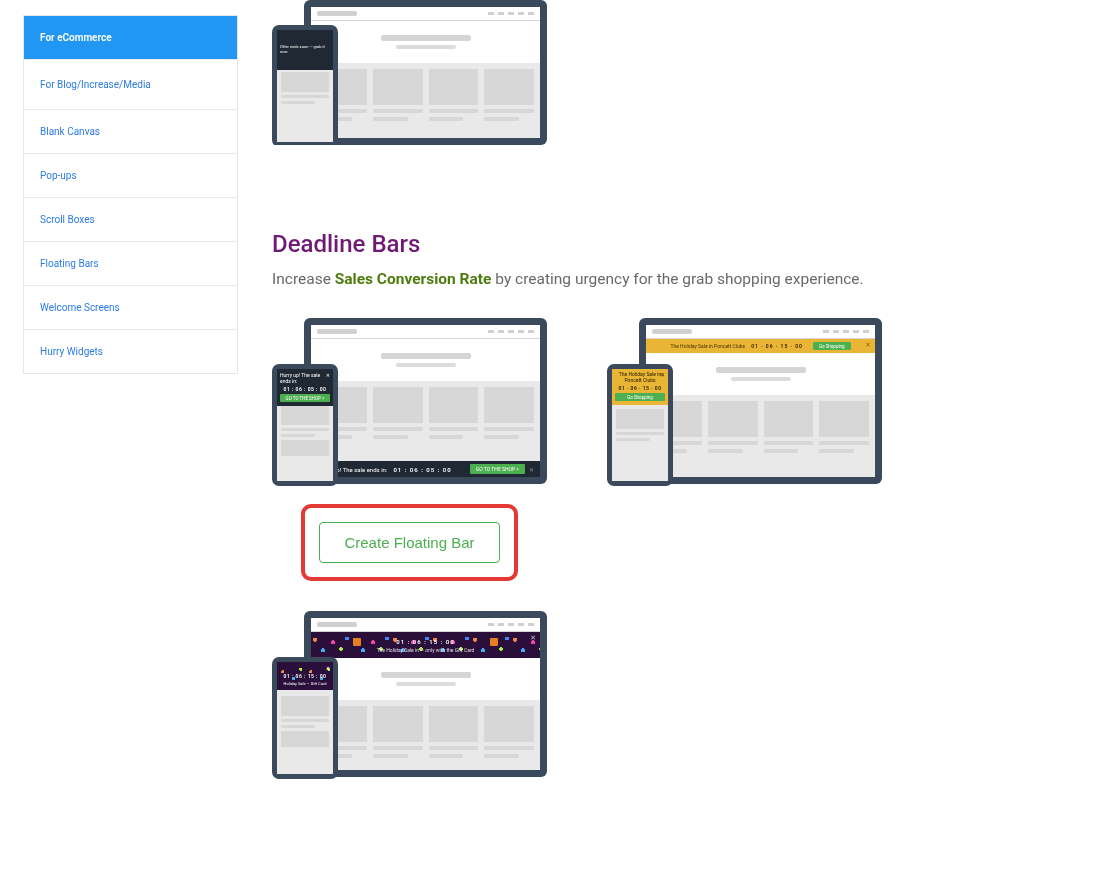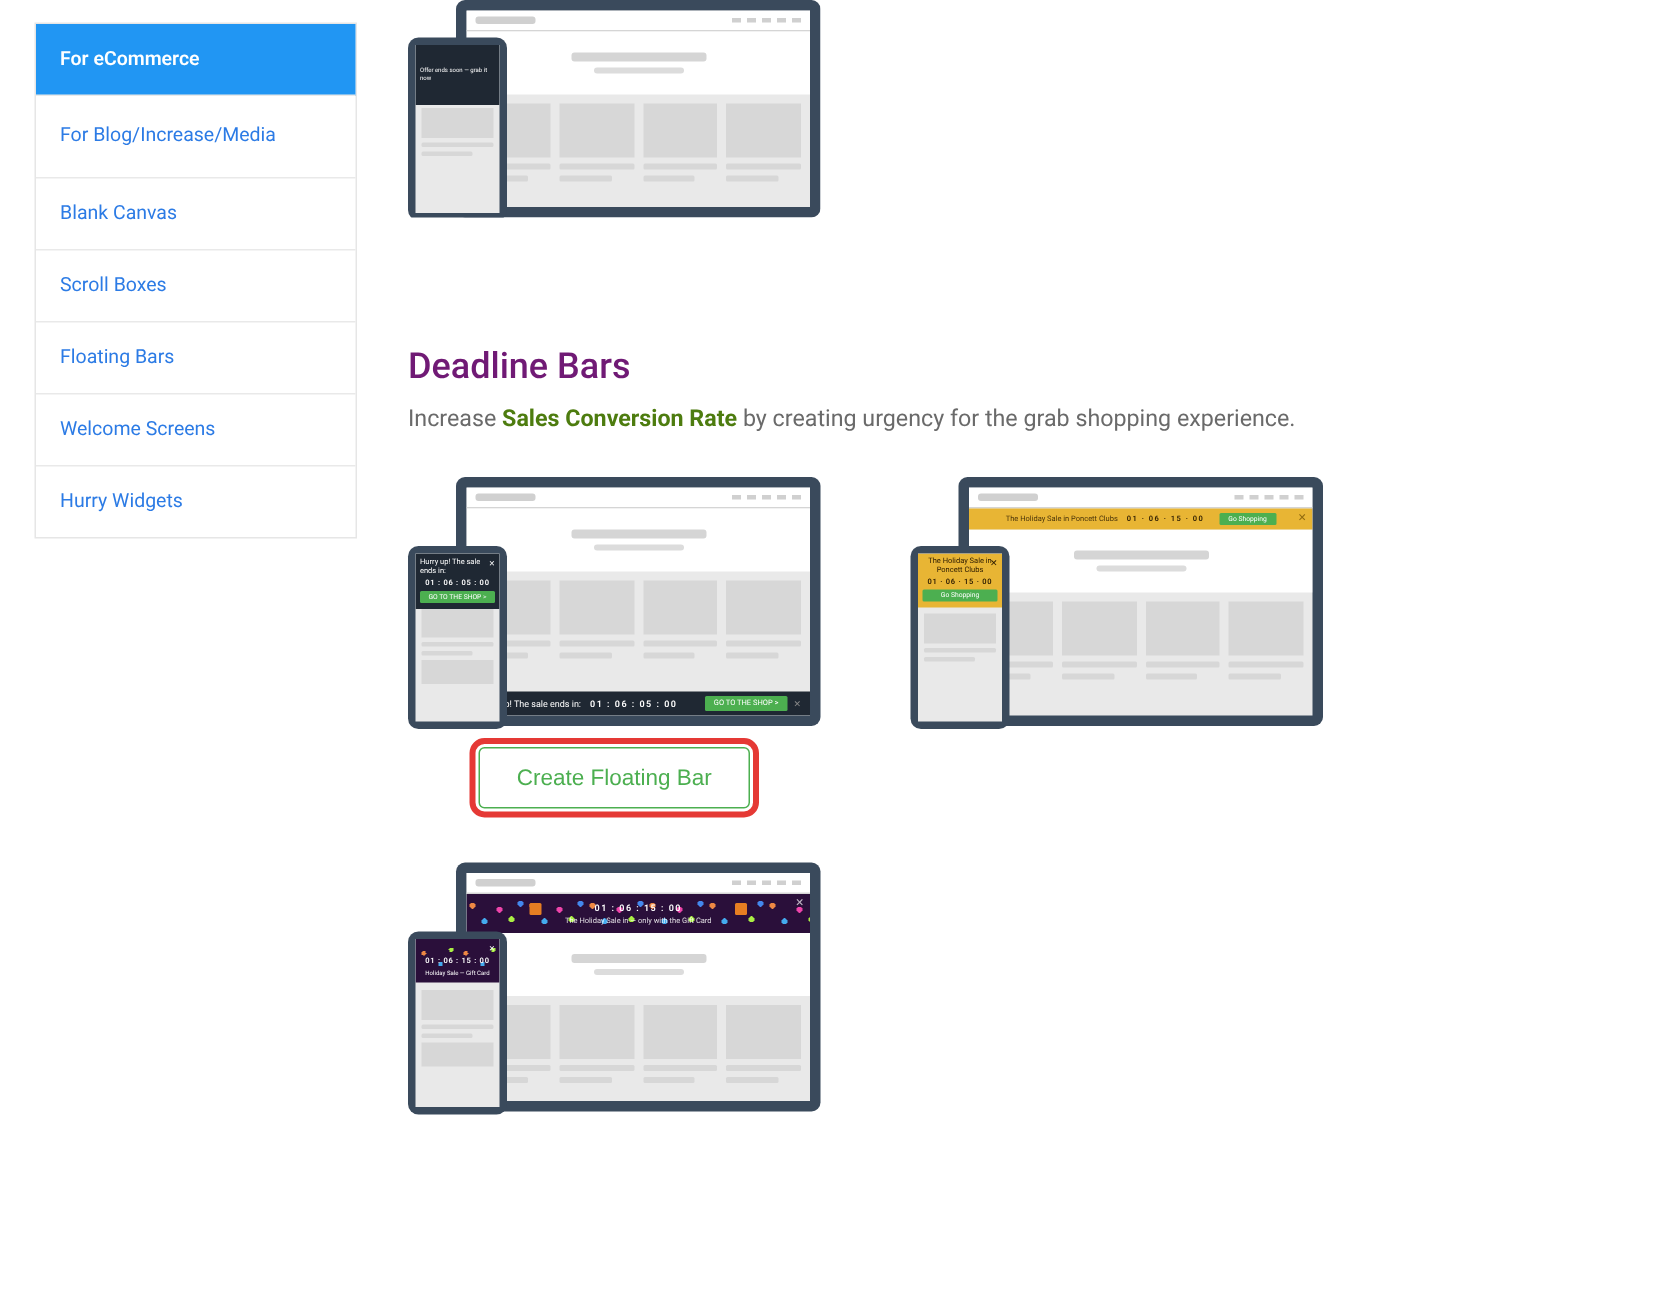--- a/index.html
+++ b/index.html
@@ -1,21 +1,21 @@
 <!DOCTYPE html>
 <html><head>
 <meta charset="utf-8">
 <style>
   *{box-sizing:border-box;margin:0;padding:0}
   body{font-family:-apple-system,BlinkMacSystemFont,"Segoe UI",Roboto,Arial,sans-serif;background:#fff;color:#555;font-size:15px}
   .page{width:1116px;height:873px;position:relative;overflow:hidden}
 
   
   .sidebar{position:absolute;left:23px;top:15px;width:215px;border:1px solid #e6e6e6;background:#fff}
-  .sbi{padding:16px 16px;border-bottom:1px solid #e9e9e9;font-size:13px;color:#2c7be5;cursor:pointer}
+  .sbi{padding:16px 16px;border-bottom:1px solid #e9e9e9;font-size:10px;color:#2c7be5;cursor:pointer}
   .sbi:last-child{border-bottom:none}
   .sbi.active{background:#2196f3;color:#fff;font-weight:600}
   .sbi.wrap{line-height:1.7}
 
   
   .content{position:absolute;left:272px;top:0;width:820px}
 
   
   .sec-title{font-size:24px;font-weight:500;color:#701a75;margin-top:230px;margin-bottom:12px}
   .sec-desc{font-size:15.5px;color:#6a6a6a;margin-bottom:30px}
@@ -80,21 +80,21 @@
   .mobbar.gold .btn{background:#4caf50;color:#fff}
   .mobbar.confetti{background:#2a0f3a;background-image:
     radial-gradient(circle at 20% 40%,#e84 1.5px,transparent 1.5px),
     radial-gradient(circle at 60% 70%,#4ae 1.5px,transparent 1.5px),
     radial-gradient(circle at 85% 30%,#ae4 1.5px,transparent 1.5px);background-size:28px 24px}
 
   
   .top-card{position:absolute;left:272px;top:0;width:275px;height:145px;overflow:hidden}
 
   
-  .cta-wrap{border:4px solid #e53935;border-radius:10px;padding:2px;margin-top:8px}
+  .cta-wrap{border:4px solid #e53935;border-radius:10px;padding:14px;margin-top:20px}
   .cta{border:1px solid #4caf50;color:#4caf50;background:#fff;font-size:15px;padding:11px 24px;border-radius:4px;cursor:pointer}
 
   
   .tpl.w2{width:275px;margin-left:30px}
 
   
   .desk-topbar.gold{background:#e8b534;color:#2a1a00;height:14px;flex-direction:row;justify-content:center;gap:6px}
   .desk-topbar.gold .timer{font-size:5px}
   .desk-topbar.gold .sub{font-size:5px;white-space:nowrap}
   .desk-topbar.gold .btn{background:#4caf50;color:#fff;font-size:4.5px;padding:1.5px 6px;border-radius:1px;margin-left:4px}
@@ -103,20 +103,21 @@
 </style>
 </head>
 <body>
 
 <div class="page">
 
   <div class="sidebar">
     <div class="sbi active">For eCommerce</div>
     <div class="sbi wrap">For Blog/Increase/Media</div>
     <div class="sbi">Blank Canvas</div>
+    <div class="sbi">Pop-ups</div>
     <div class="sbi">Scroll Boxes</div>
     <div class="sbi">Floating Bars</div>
     <div class="sbi">Welcome Screens</div>
     <div class="sbi">Hurry Widgets</div>
   </div>
 
   <div class="top-card">
     <div class="tpl-card" style="position:absolute;bottom:0;left:0;width:100%">
       <div class="desk" style="height:145px">
         <div class="desk-inner">

